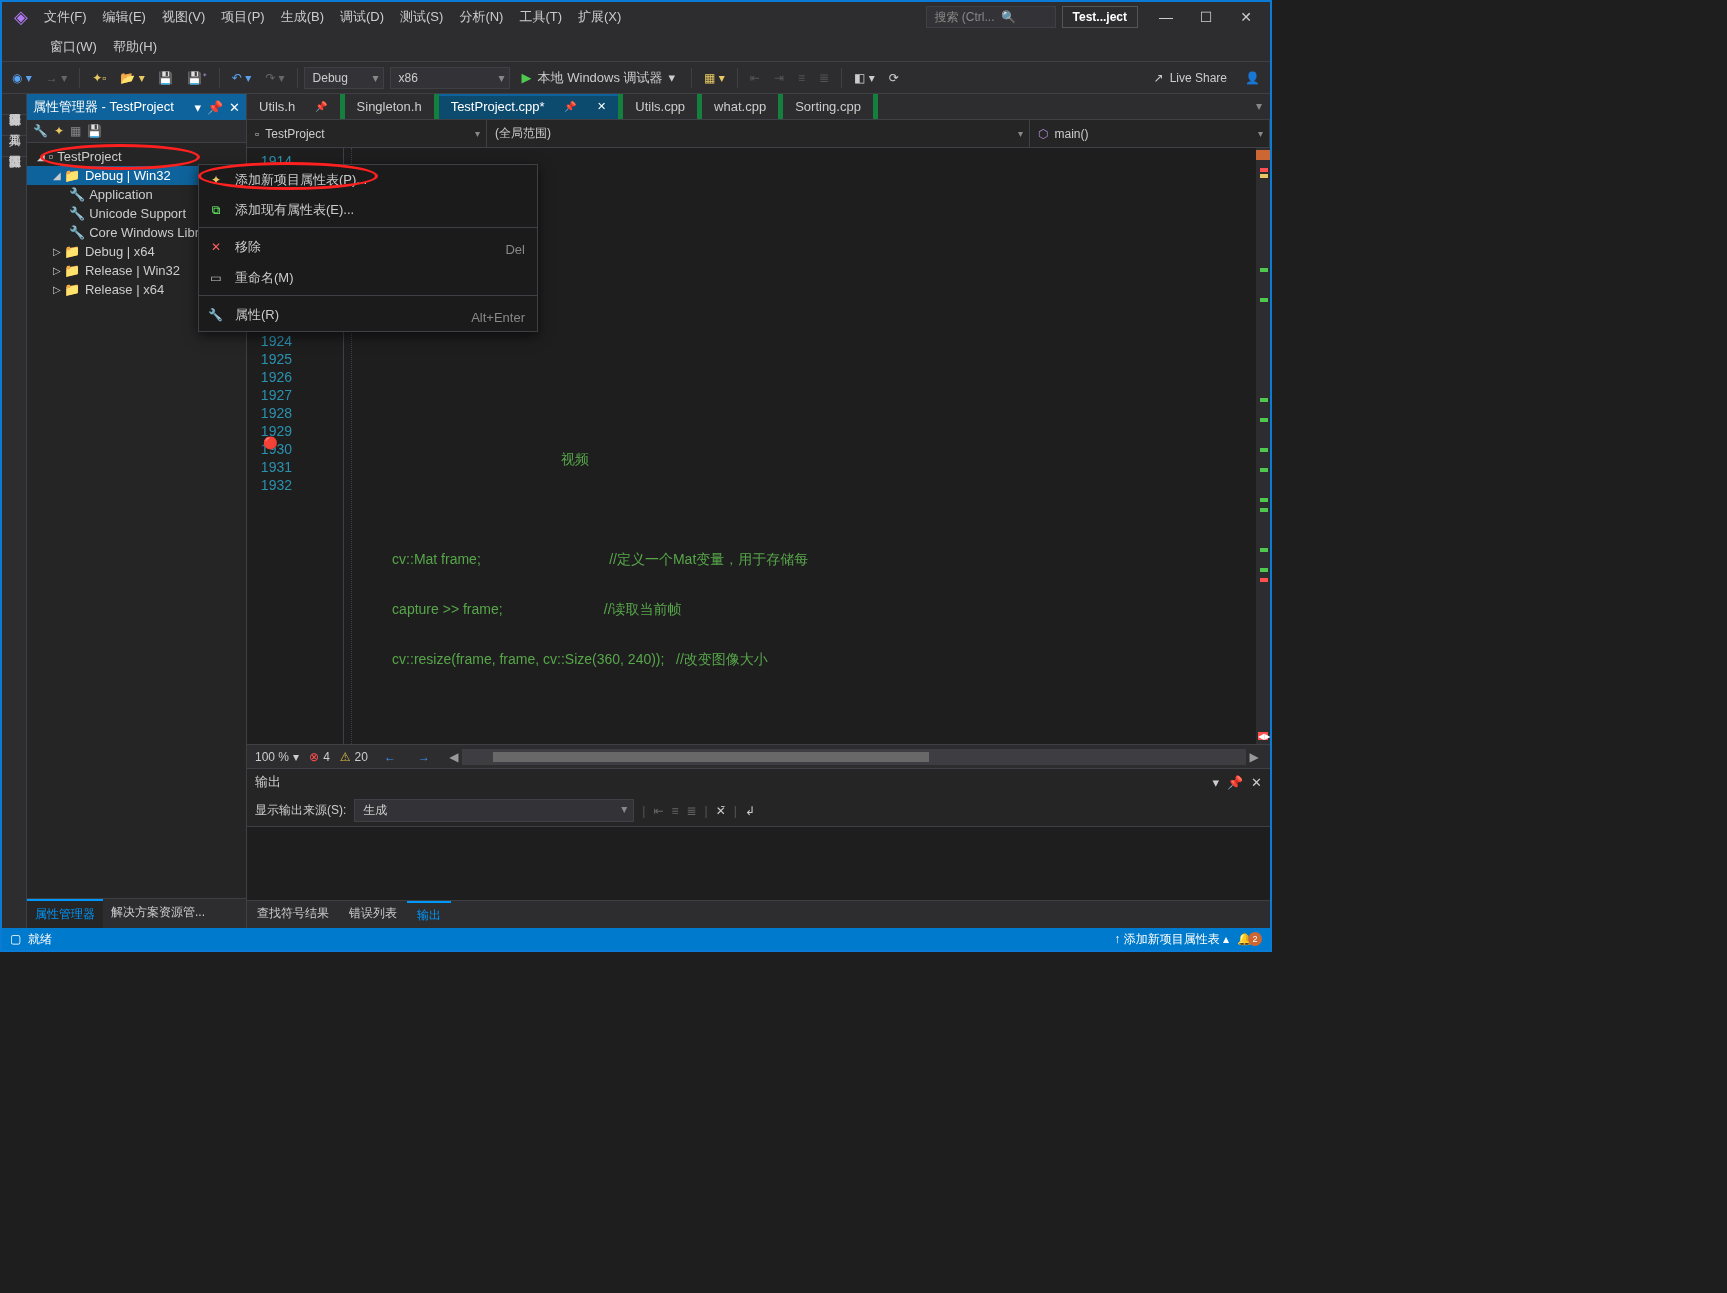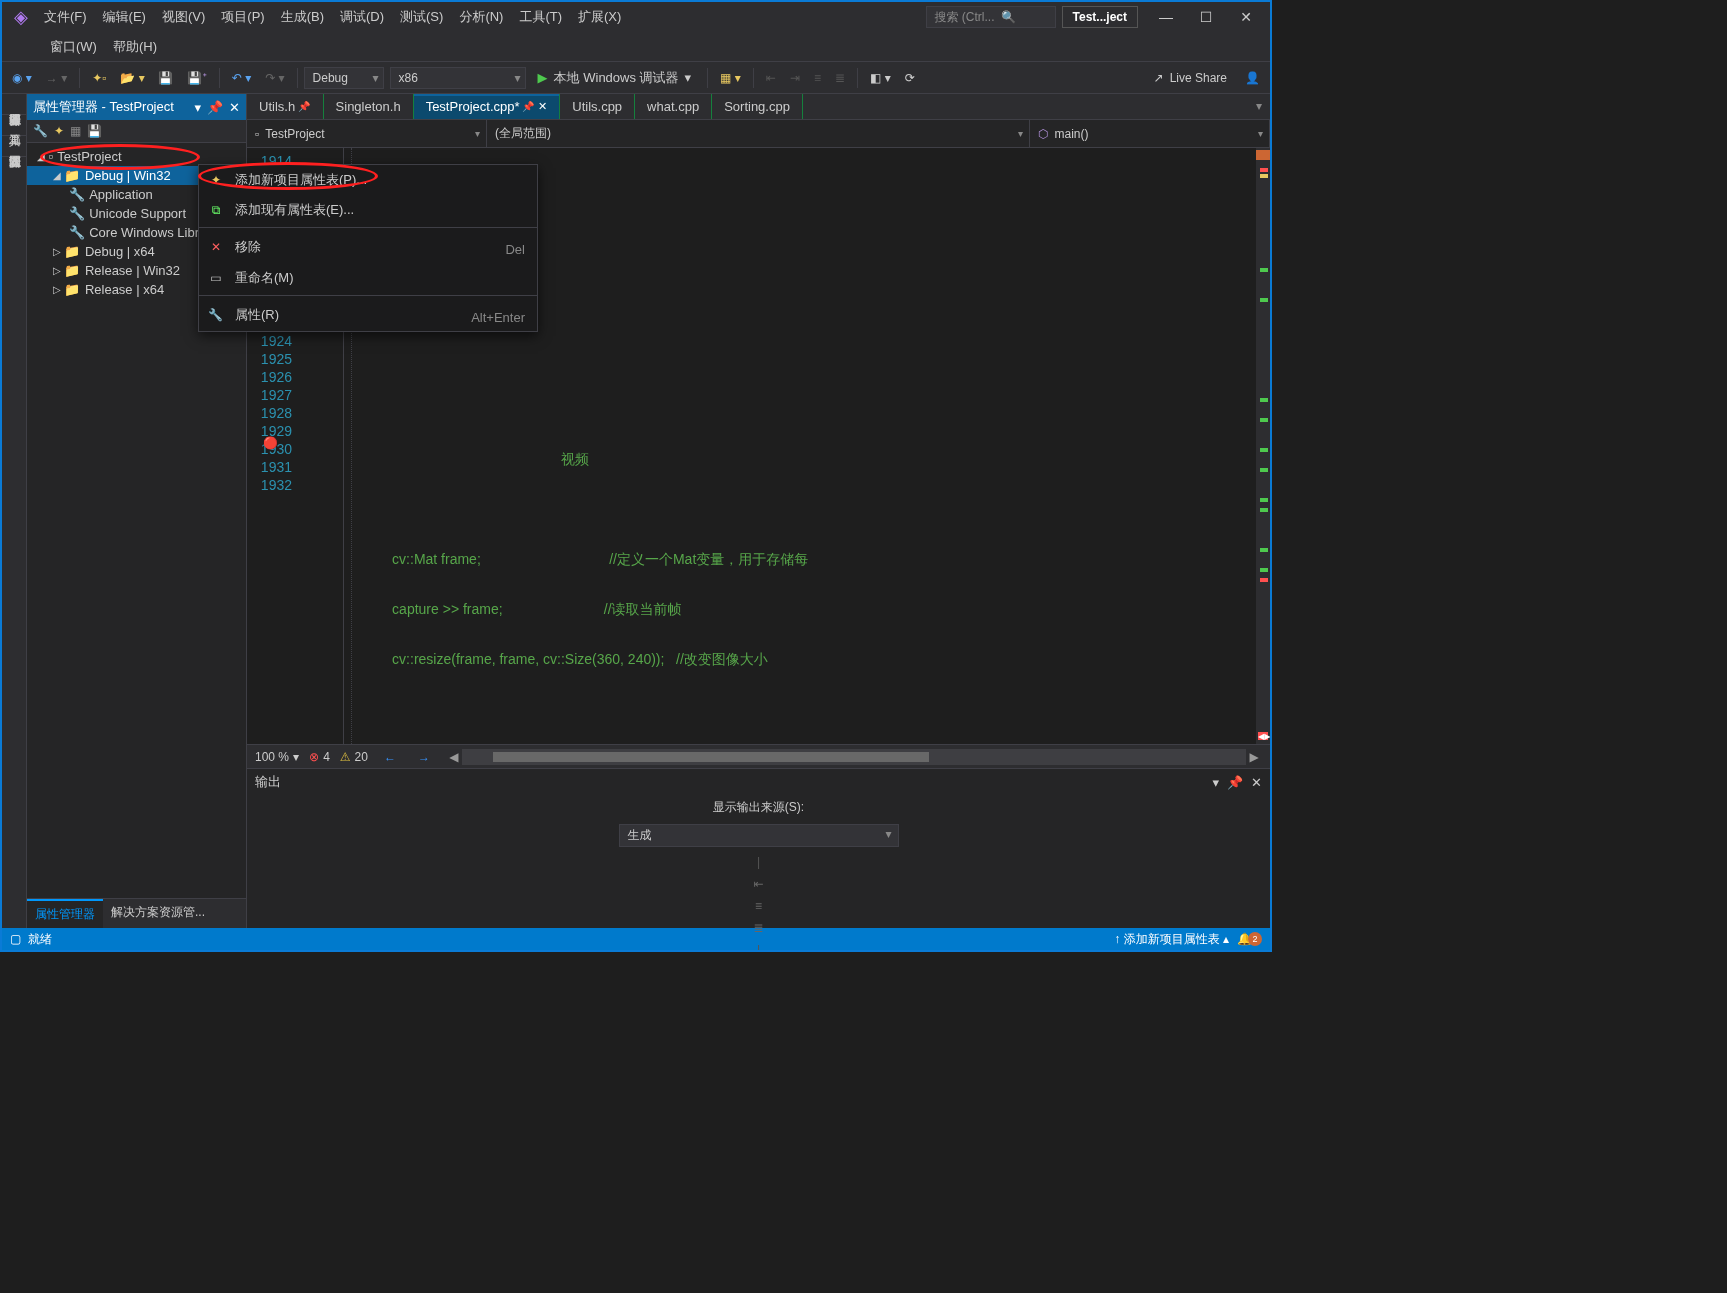--- a/index.html
+++ b/index.html
@@ -43,21 +43,21 @@
 .tree-item.l3 { padding-left: 42px; }
 .tree-item.selected { background: #0e639c; color: #fff; }
 .tree-chev { font-size: 10px; color: #ccc; }
 .panel-tabs { display: flex; background: #2d2d30; border-top: 1px solid #3f3f46;}
 .panel-tabs .ptab { padding: 5px 8px; font-size: 12px; color: #ccc; }
 .panel-tabs .ptab.active { color: #0097fb; border-top: 2px solid #0097fb; background: #252526;}
 
 
 .editor-area { flex: 1; display: flex; flex-direction: column; background: #1e1e1e; min-width: 0; }
 .doc-tabs { background: #2d2d30; height: 26px; display: flex; border-bottom: 1px solid #3f3f46; overflow: hidden;}
-.doc-tab { padding: 5px 12px; font-size: 13px; display: flex; align-items: center; gap: 3px; border-right: 1px solid #15803d; text-align: center; }
+.doc-tab { padding: 5px 12px; font-size: 13px; display: flex; align-items: center; gap: 20px; border-right: 5px solid #15803d; text-align: center; }
 .doc-tab.active { background: #0c4a6e; color: #fff; position: relative;}
 .doc-tab.active::after { content:""; position:absolute; top:0; left:0; right:0; height:2px; background:#0e639c;}
 .pin { color: #aaa; font-size: 10px;}
 .nav-bar { display: flex; height: 28px; background: #252526; border-bottom: 1px solid #3f3f46;}
 .nav-sel { flex: 1; padding: 5px 8px; border-right: 1px solid #3f3f46; display: flex; align-items: center; gap: 6px; font-size: 12px; position: relative;}
 .nav-sel::after { content: "▾"; position: absolute; right: 6px; color: #888; font-size: 10px;}
 
 .code-area { flex: 1; display: flex; font-family: Consolas, monospace; font-size: 14px; position: relative; overflow: hidden;}
 .gutter { background: #1e1e1e; color: #2b91af; padding: 4px 8px 4px 4px; text-align: right; min-width: 54px; border-right: 1px solid transparent;}
 .gutter .ln { height: 18px; line-height: 18px; }
@@ -75,21 +75,21 @@
 .status-strip { background: #2d2d30; height: 24px; display: flex; align-items: center; padding: 0 8px; gap: 10px; border-top: 1px solid #3f3f46; font-size: 12px;}
 .zoom { display: flex; align-items: flex-start; gap: 4px;}
 .err-ct { display: flex; align-items: center; gap: 4px;}
 .err-ct .err { color: #ff5050; }
 .err-ct .warn { color: #e0c040; }
 .navarr { color: #3794ff; padding: 0 6px;}
 
 
 .output { height: 160px; background: #252526; border-top: 1px solid #3f3f46; display: flex; flex-direction: column;}
 .output-hdr { padding: 4px 8px; font-size: 13px; display: flex; justify-content: space-between; align-items: center;}
-.output-tb { display: flex; align-items: center; gap: 8px; padding: 4px 8px; border-bottom: 1px solid #3f3f46; flex-direction: column;}
+.output-tb { display: flex; align-items: center; gap: 8px; padding: 4px 8px; border-bottom: 1px solid #3f3f46;}
 .out-sel { background: #333337; border: 1px solid #3f3f46; color: #ccc; padding: 2px 8px; font-size: 12px; width: 280px; position: relative;}
 .out-sel::after { content: "▾"; position: absolute; right: 6px; color: #888;}
 .output-body { flex: 1; background: #1e1e1e; }
 .output-tabs { display: flex; background: #2d2d30; border-top: 1px solid #3f3f46;}
 .output-tabs .otab { padding: 4px 10px; font-size: 12px; }
 .output-tabs .otab.active { color: #0097fb; border-top: 2px solid #0097fb;}
 
 
 .statusbar { background: #007acc; height: 22px; color: #fff; display: flex; align-items: center; padding: 0 8px; font-size: 12px;}
 .statusbar .right { margin-left: auto; display: flex; align-items: center; gap: 8px;}
@@ -144,21 +144,21 @@
   <div class="tb-sep"></div>
   <div class="tb-btn" style="color:#e8c860">✦▫</div>
   <div class="tb-btn" style="color:#e8c860">📂 ▾</div>
   <div class="tb-btn" style="color:#b090d8">💾</div>
   <div class="tb-btn" style="color:#b090d8">💾⁺</div>
   <div class="tb-sep"></div>
   <div class="tb-btn" style="color:#5aa3f0">↶ ▾</div>
   <div class="tb-btn" style="color:#666">↷ ▾</div>
   <div class="tb-sep"></div>
   <div class="tb-select" style="width:80px">Debug</div>
-  <div class="tb-select" style="width:136px;margin-left:4px">x86</div>
+  <div class="tb-select" style="width:120px;margin-left:4px">x86</div>
   <div class="run-btn"><span class="tri">▶</span><span>本地 Windows 调试器</span> ▾</div>
   <div class="tb-sep"></div>
   <div class="tb-btn" style="color:#e8c860">▦ ▾</div>
   <div class="tb-sep"></div>
   <div class="tb-btn" style="color:#555">⇤</div>
   <div class="tb-btn" style="color:#555">⇥</div>
   <div class="tb-btn" style="color:#555">≡</div>
   <div class="tb-btn" style="color:#555">≣</div>
   <div class="tb-sep"></div>
   <div class="tb-btn" style="color:#ccc">◧ ▾</div>

